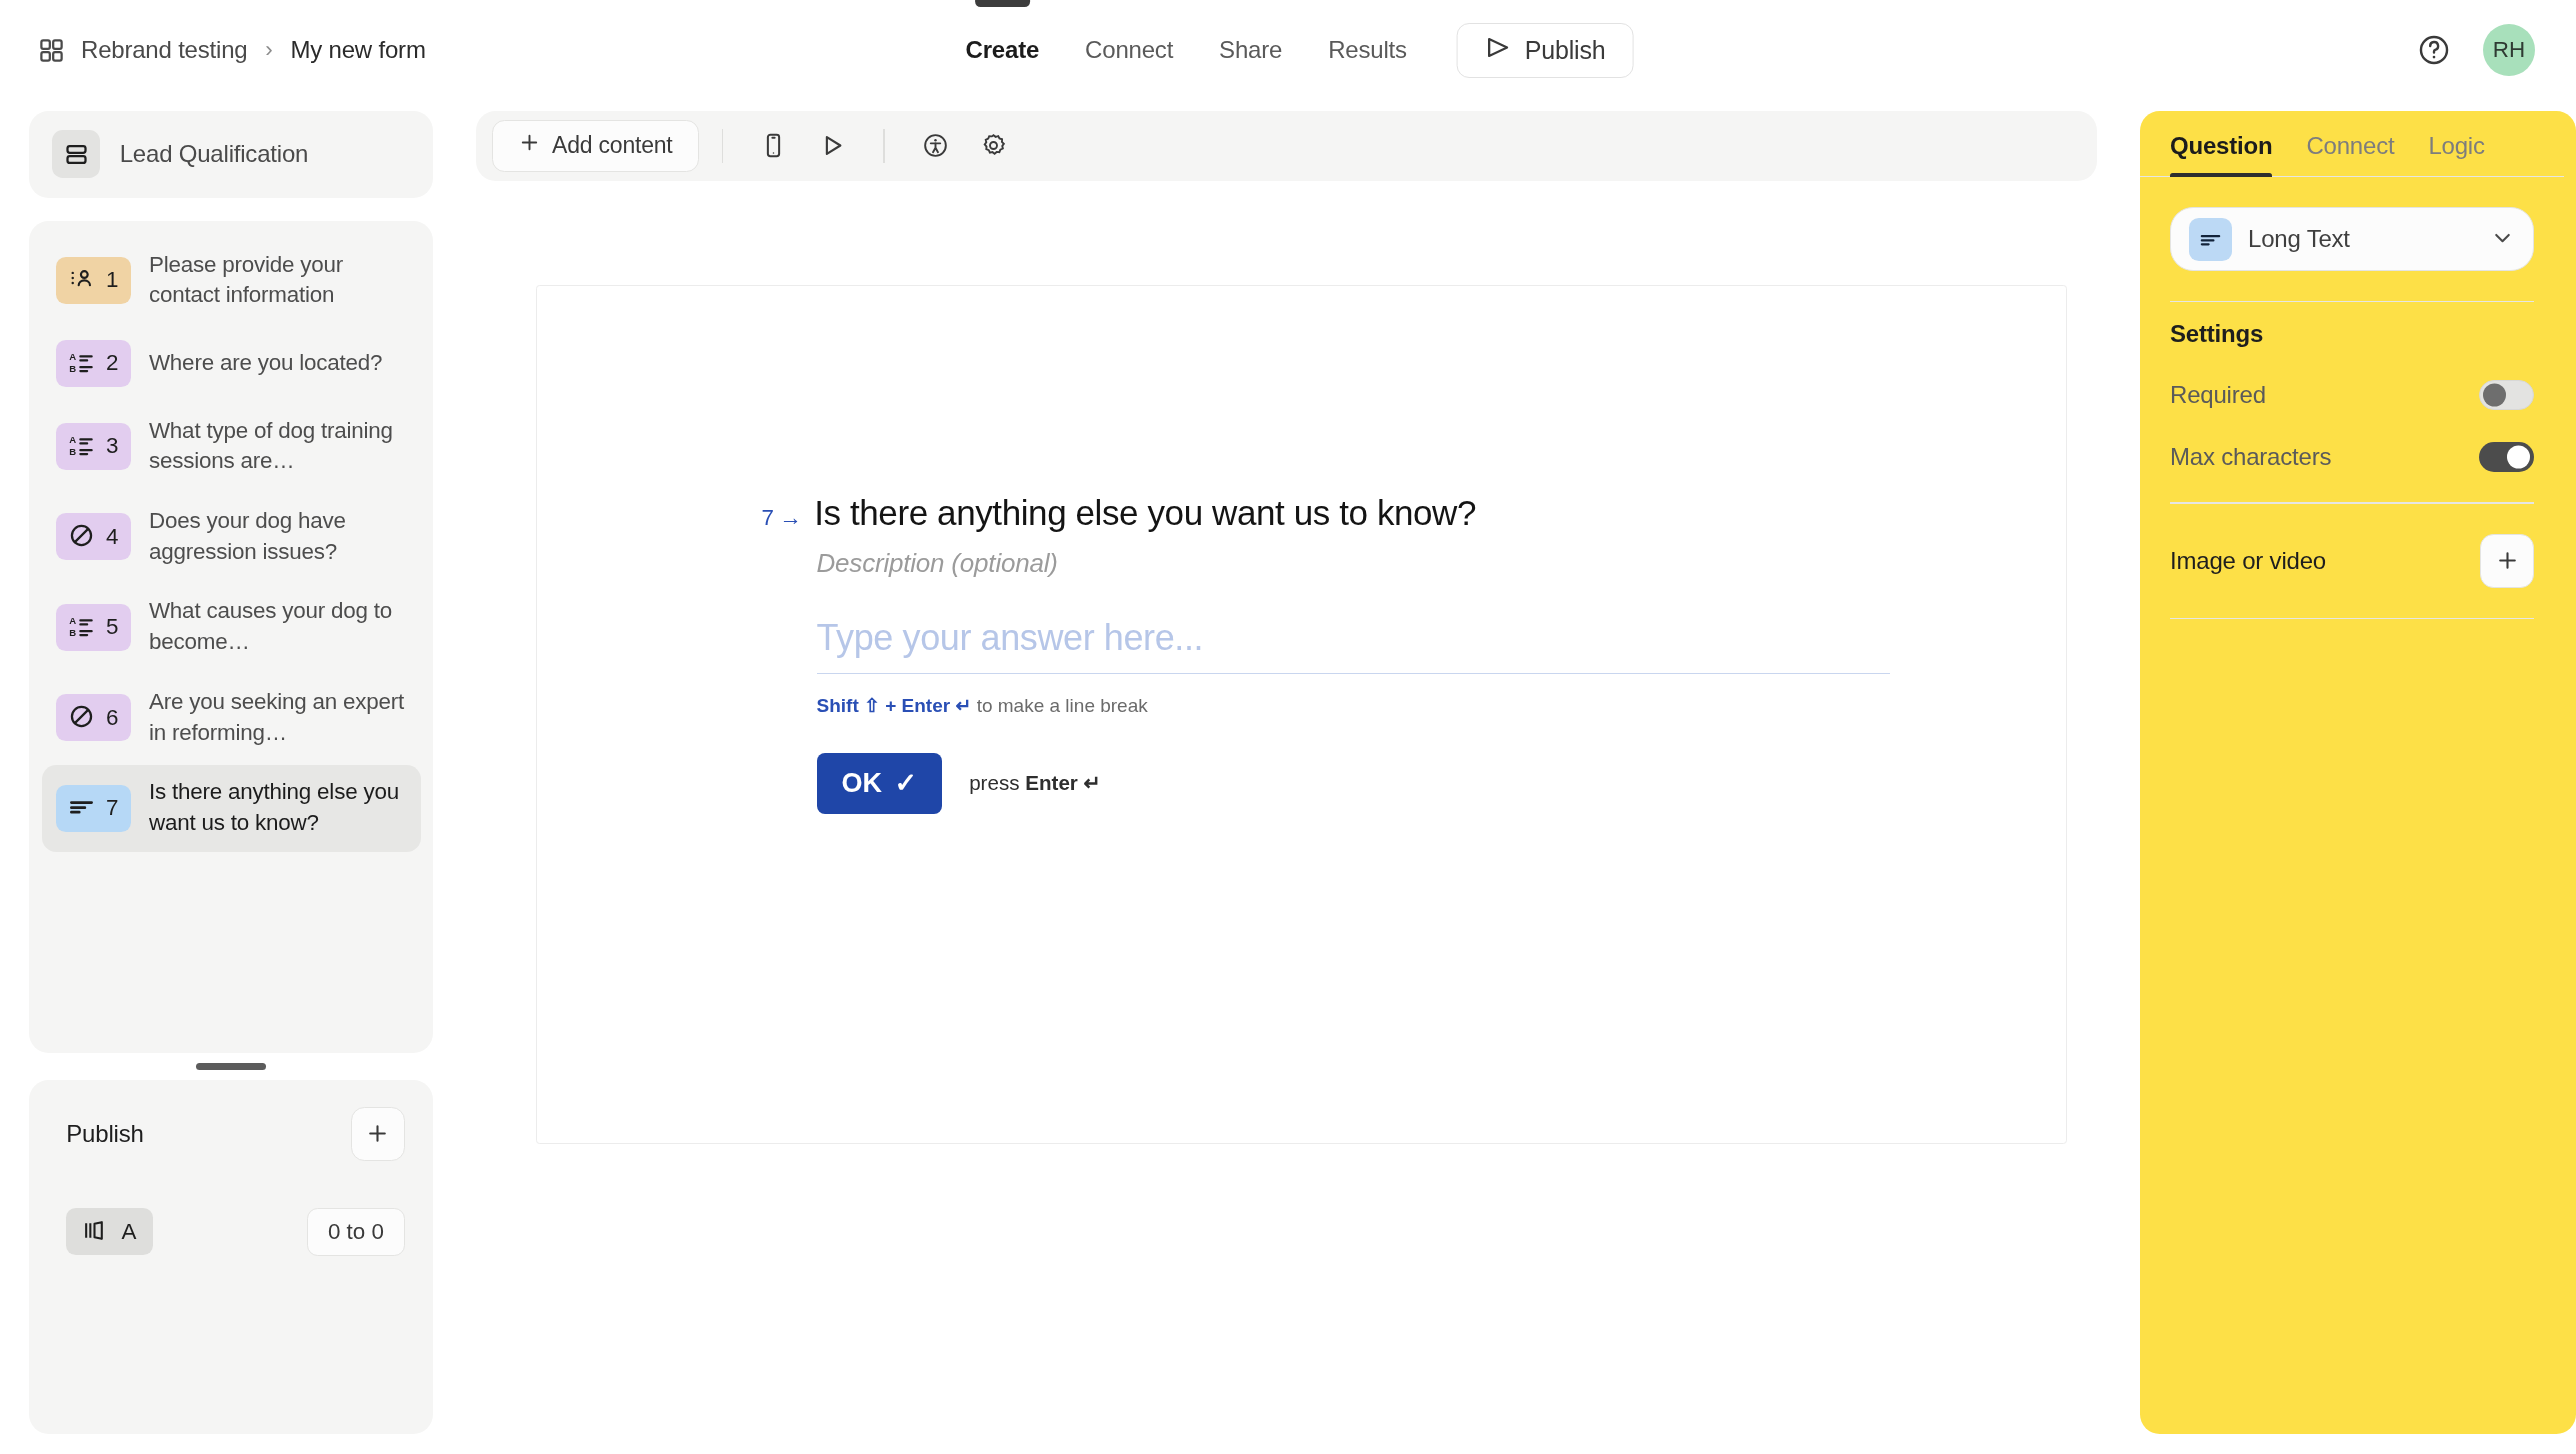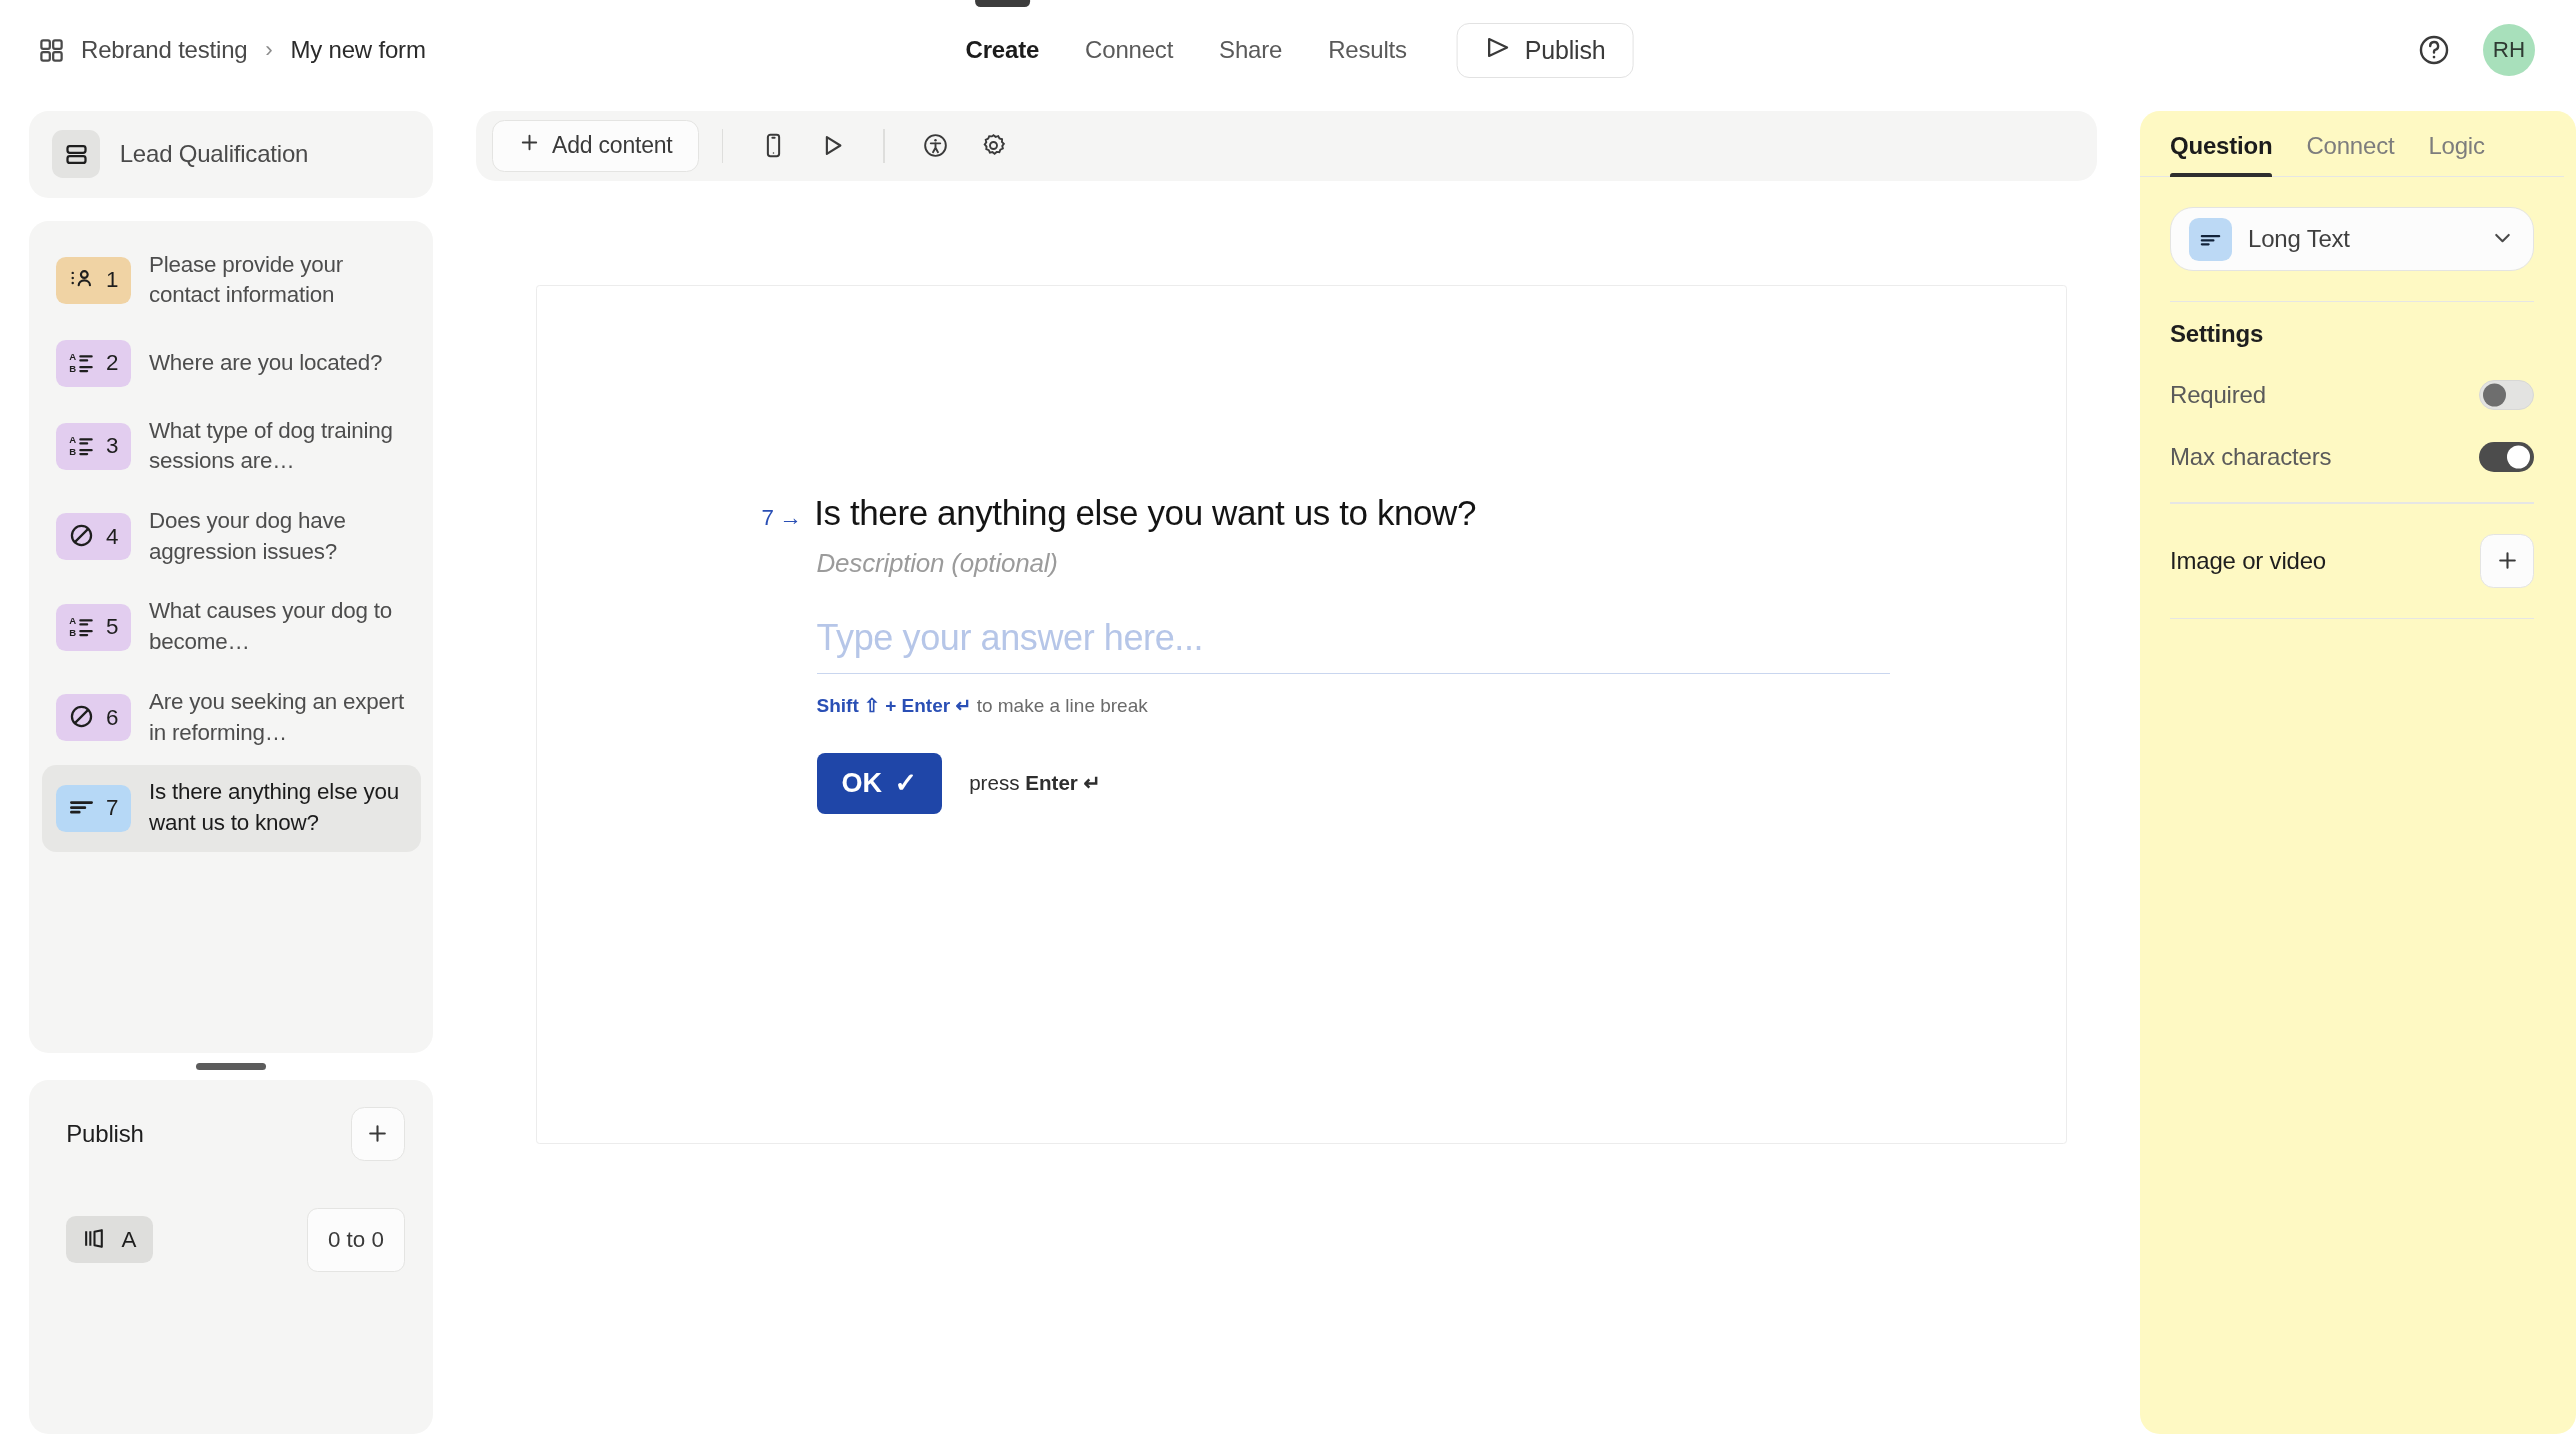--- a/index.html
+++ b/index.html
@@ -181,21 +181,21 @@
     background: #dededc;
     border-radius: 9.8px;
     height: 47px; padding: 0 16px;
     cursor: pointer;
   }
   .ending-badge .elabel { font-size: 22.4px; color: #1e1e1e; }
   .range-pill {
     border: 1.3px solid #e4e4e2;
     background: #fcfcfc;
     border-radius: 10.7px;
-    height: 64px; padding: 0 19.7px;
+    height: 48px; padding: 0 19.7px;
     display: flex; align-items: center;
     font-size: 22.4px; color: #3a3a3a;
     cursor: pointer;
   }
 
   
   .center {
     flex: 1;
     padding: 10.7px 0 0 0;
     display: flex; flex-direction: column;
@@ -296,21 +296,21 @@
     display: flex; align-items: center; gap: 12.5px;
     font-size: 27px; font-weight: bold;
     cursor: pointer; font-family: inherit;
   }
   .press-enter { font-size: 20.6px; color: #2e2e2e; }
   .press-enter b { font-weight: bold; }
 
   
   .rightpanel {
     width: 436px; flex: 0 0 436px;
-    background: #fef9c3;
+    background: #fde047;
     border-radius: 19.7px 19.7px 19.7px 19.7px;
     margin: 10.7px 0 19.7px 0;
     padding: 0 12px 0 0;
     display: flex; flex-direction: column;
   }
   .rp-tabs {
     display: flex; align-items: flex-end;
     gap: 0;
     padding: 21.5px 0 0 30px;
     border-bottom: 1.3px solid #e6e6e4;

